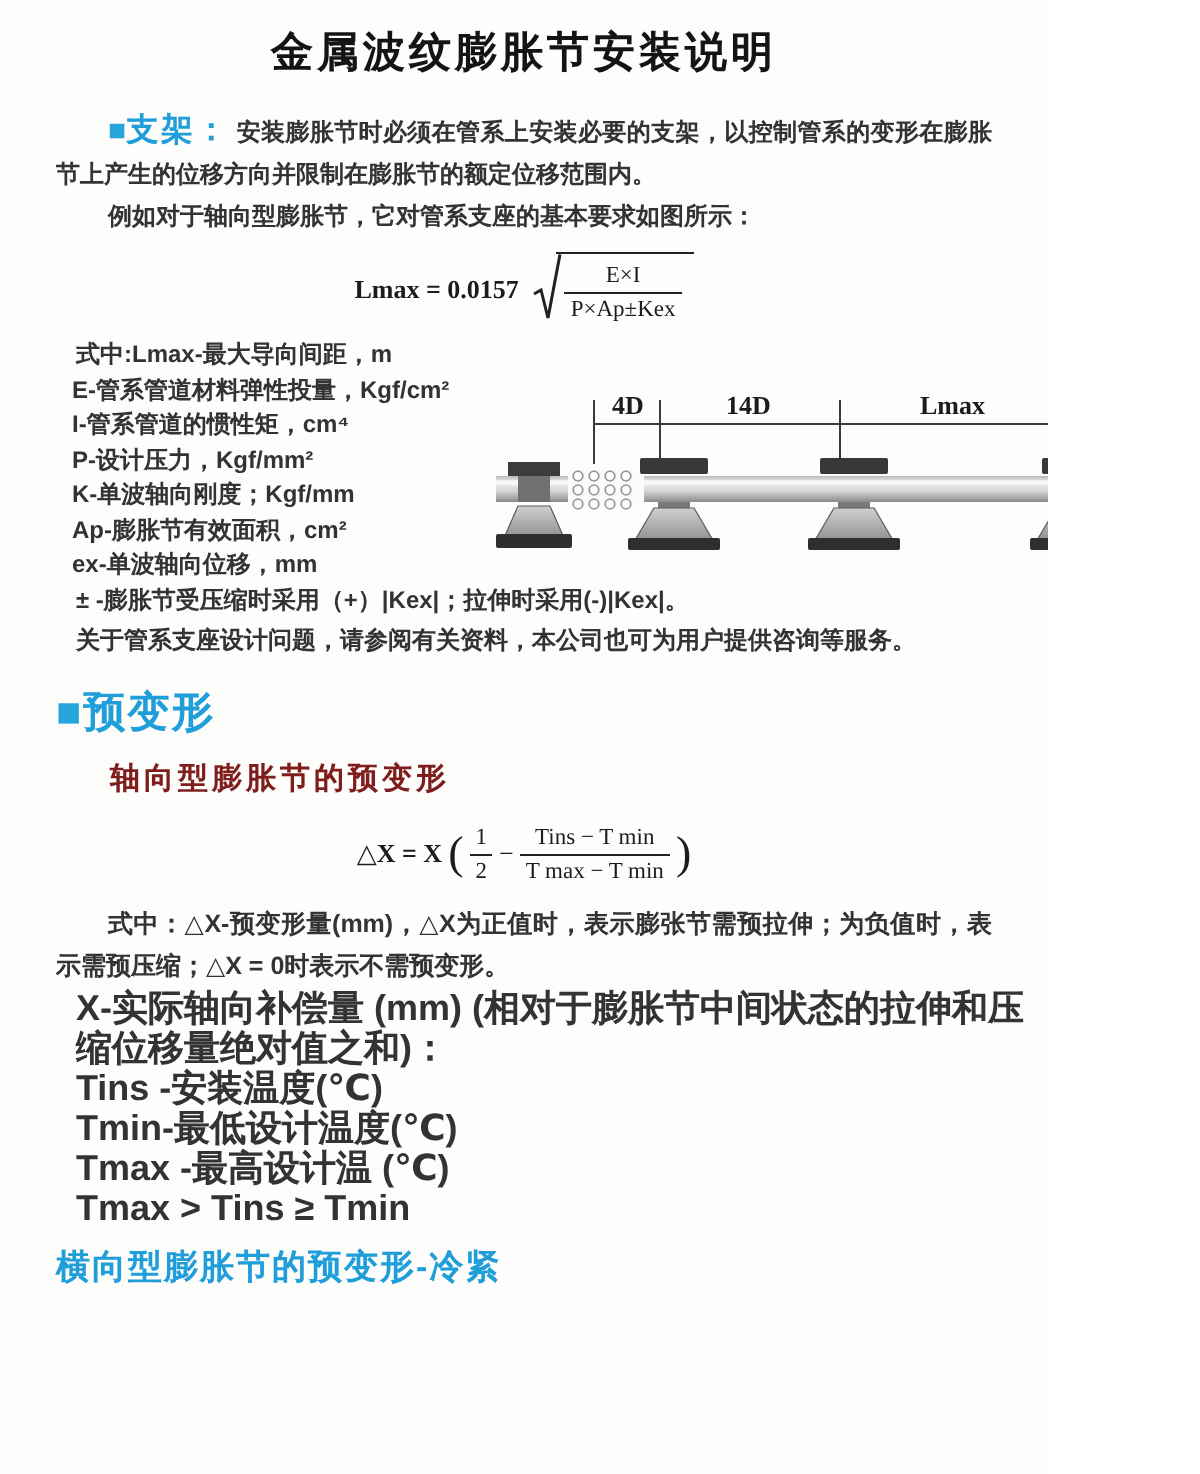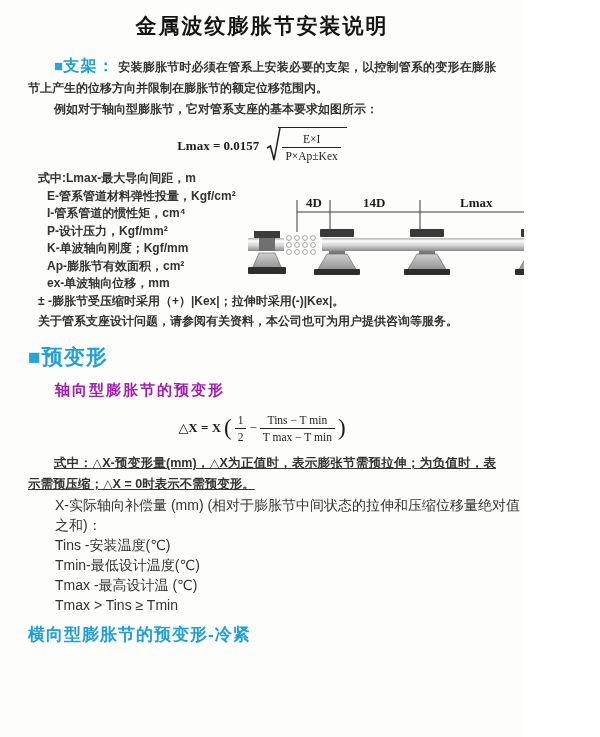--- a/index.html
+++ b/index.html
@@ -29,34 +29,34 @@
   .frac{display:inline-flex;flex-direction:column;text-align:center;font-size:11.5px;line-height:1.25;}
   .frac .num{border-bottom:1px solid #222;padding:0 3px 1px;}
   .frac .den{padding:1px 3px 0;}
   .sqrt{display:inline-flex;align-items:stretch;margin-left:4px;}
   .rad-svg{width:15px;height:37px;flex:none;}
   .radbody{border-top:1.6px solid #222;display:flex;align-items:center;padding:3px 6px 0 4px;margin-left:-3px;}
   .paren{font-size:23px;font-weight:400;line-height:1;transform:translateY(-1px);}
   
   .defs{font-size:12px;font-weight:600;line-height:17.5px;color:#333;margin-top:6px;}
   .d0{margin-left:38px;}
-  .d-sub{margin-left:47px;}
+  .d-sub{padding-left:36px;}
   .d-pm{margin-left:38px;}
   .d-last{margin-left:38px;margin-top:3px;}
   
   .diagram{position:absolute;left:248px;top:192px;width:345px;height:100px;}
   .dim-label{font-family:"Liberation Serif","DejaVu Serif",serif;font-weight:700;font-size:13px;fill:#1c1c1c;}
   
   .sec-head{margin:12px 28px 0;font-size:21px;font-weight:700;letter-spacing:1px;}
   .sub-head-axial{margin:10px 0 0 55px;font-size:15px;font-weight:700;letter-spacing:2px;}
   .sub-head-lateral{margin:8px 0 0 28px;font-size:17px;font-weight:700;letter-spacing:1px;}
   .para{margin:4px 28px 0;font-size:12.5px;}
   .notes{color:#333;}
-  .note-para{margin:2px 28px 0;font-size:12.5px;text-decoration:underline;}
-  .note-line{margin-left:55px;font-size:14px;font-weight:400;line-height:20px;}
+  .note-para{margin:2px 28px 0;font-size:12.5px;}
+  .note-line{margin-left:38px;font-size:18px;font-weight:700;line-height:20px;}
   .mt6{margin-top:6px;}
 </style>
 </head>
 <body>
 
 <div class="page">
 
   <div class="title">金属波纹膨胀节安装说明</div>
 
   <div class="sec1 bodytext">
@@ -166,21 +166,21 @@
       <rect x="282" y="59" width="16" height="5" fill="#7a7a7a"></rect>
       <polygon points="270,79 310,79 300,62 280,62" fill="url(#pedGrad)" stroke="#5b5b5b" stroke-width="0.6"></polygon>
       <rect x="267" y="77" width="46" height="6" rx="1" fill="#2e2e2e"></rect>
     </g>
   </svg>
 
   <div class="sec-head">
     <span style="color:#27a4dc;">■</span><span style="color:#1f9ed9;">预变形</span>
   </div>
 
-  <div class="sub-head-axial" style="color:#a21caf;">轴向型膨胀节的预变形</div>
+  <div class="sub-head-axial" style="color:#7f1d1d;">轴向型膨胀节的预变形</div>
 
   <div class="formula-row" style="margin:13px 0 9px;">
     <span class="formula">
       <span class="f-bold">△X = X</span>
       <span class="paren">(</span>
       <span class="frac">
         <span class="num">1</span>
         <span class="den">2</span>
       </span>
       <span>−</span>

